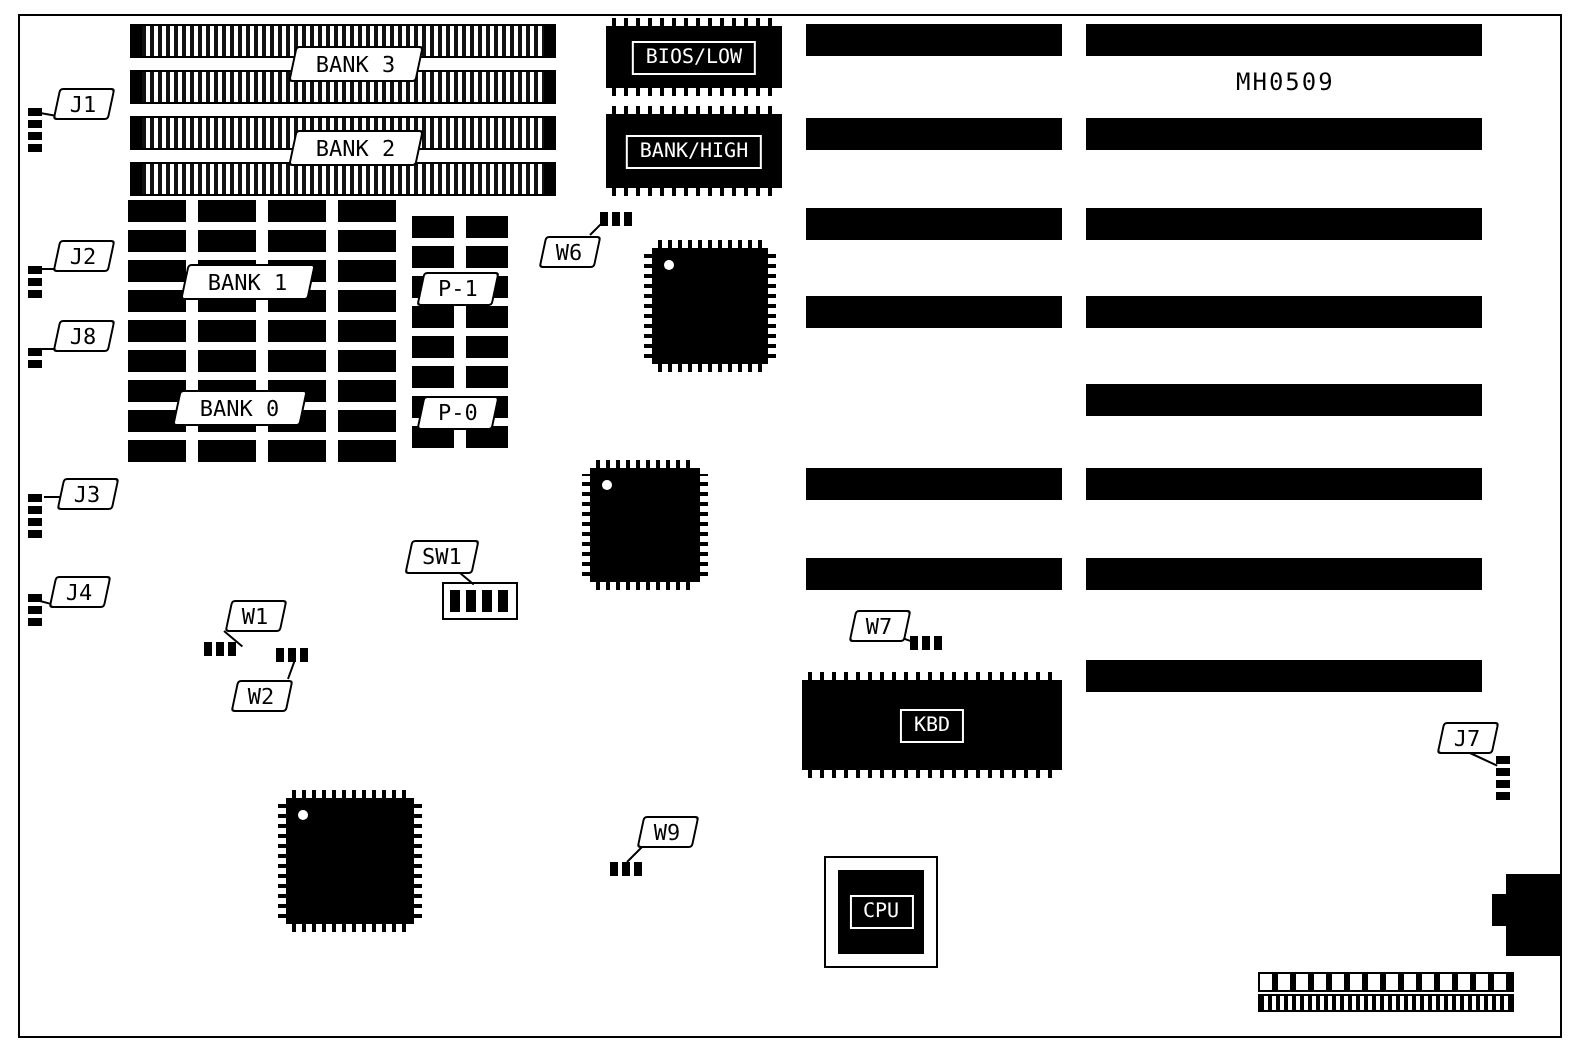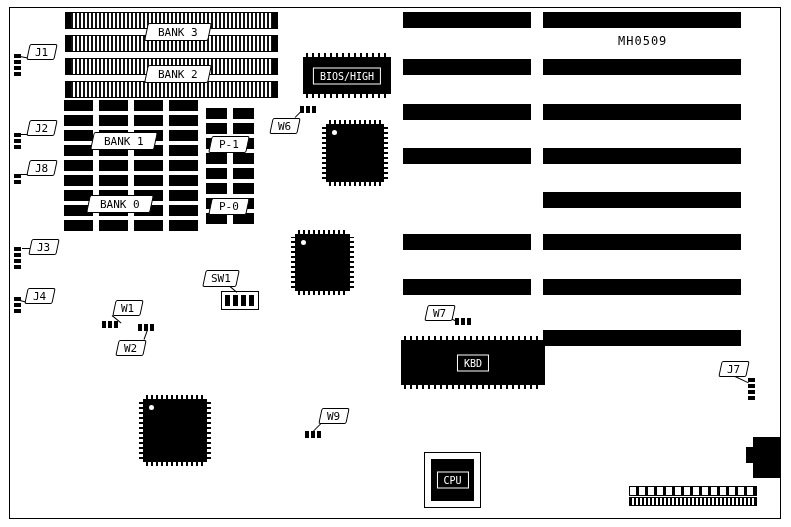--- a/index.html
+++ b/index.html
@@ -65,22 +65,25 @@
   <div class="ram-row" style="left:66px;top:58px;width:211px;"></div>
   <div class="ram-row" style="left:66px;top:81px;width:211px;"></div>
 
   <div class="tag" style="left:146px;top:23px;width:62px;height:16px;">
       <span>BANK 3</span>
     </div>
   <div class="tag" style="left:146px;top:65px;width:62px;height:16px;">
       <span>BANK 2</span>
     </div>
 
+  <div class="chip fringe" style="left:303px;top:13px;width:88px;height:31px;">
+    <div class="chip-label">BIOS/LOW</div>
+  </div>
   <div class="chip fringe" style="left:303px;top:57px;width:88px;height:37px;">
-    <div class="chip-label">BIOS/HIGH</div>
+    <div class="chip-label">BANK/HIGH</div>
   </div>
 
   <div class="slot" style="left:403px;top:12px;width:128px;"></div>
   <div class="slot" style="left:403px;top:59px;width:128px;"></div>
   <div class="slot" style="left:403px;top:104px;width:128px;"></div>
   <div class="slot" style="left:403px;top:148px;width:128px;"></div>
   <div class="slot" style="left:403px;top:234px;width:128px;"></div>
   <div class="slot" style="left:403px;top:279px;width:128px;"></div>
 
   <div class="slot" style="left:543px;top:12px;width:198px;"></div>
@@ -189,25 +192,25 @@
   <div class="lead" style="left:22px;top:248px;width:8px;"></div>
   <div class="lead" style="left:20px;top:300px;width:7px;transform:rotate(15deg);"></div>
   <div class="lead" style="left:735px;top:376px;width:15px;transform:rotate(25deg);"></div>
   <div class="lead" style="left:295px;top:117px;width:10px;transform:rotate(-45deg);"></div>
   <div class="lead" style="left:112px;top:315px;width:12px;transform:rotate(40deg);"></div>
   <div class="lead" style="left:144px;top:339px;width:10px;transform:rotate(-70deg);"></div>
   <div class="lead" style="left:447px;top:317px;width:10px;transform:rotate(20deg);"></div>
   <div class="lead" style="left:322px;top:422px;width:12px;transform:rotate(135deg);"></div>
   <div class="lead" style="left:230px;top:286px;width:9px;transform:rotate(40deg);"></div>
 
-  <div class="chip fringe" style="left:401px;top:340px;width:130px;height:45px;padding-left:14px;">
+  <div class="chip fringe" style="left:401px;top:340px;width:130px;height:45px;">
     <div class="chip-label">KBD</div>
   </div>
 
-  <div class="cpu-socket" style="left:424px;top:428px;width:55px;height:54px;margin-top:24px;">
+  <div class="cpu-socket" style="left:412px;top:428px;width:55px;height:54px;">
     <div class="cpu-die">
       <div class="chip-label">CPU</div>
     </div>
   </div>
 
 
   <div class="comb" style="left:629px;top:486px;width:128px;">
     <div class="teeth"></div>
     <div class="bar"></div>
   </div>

